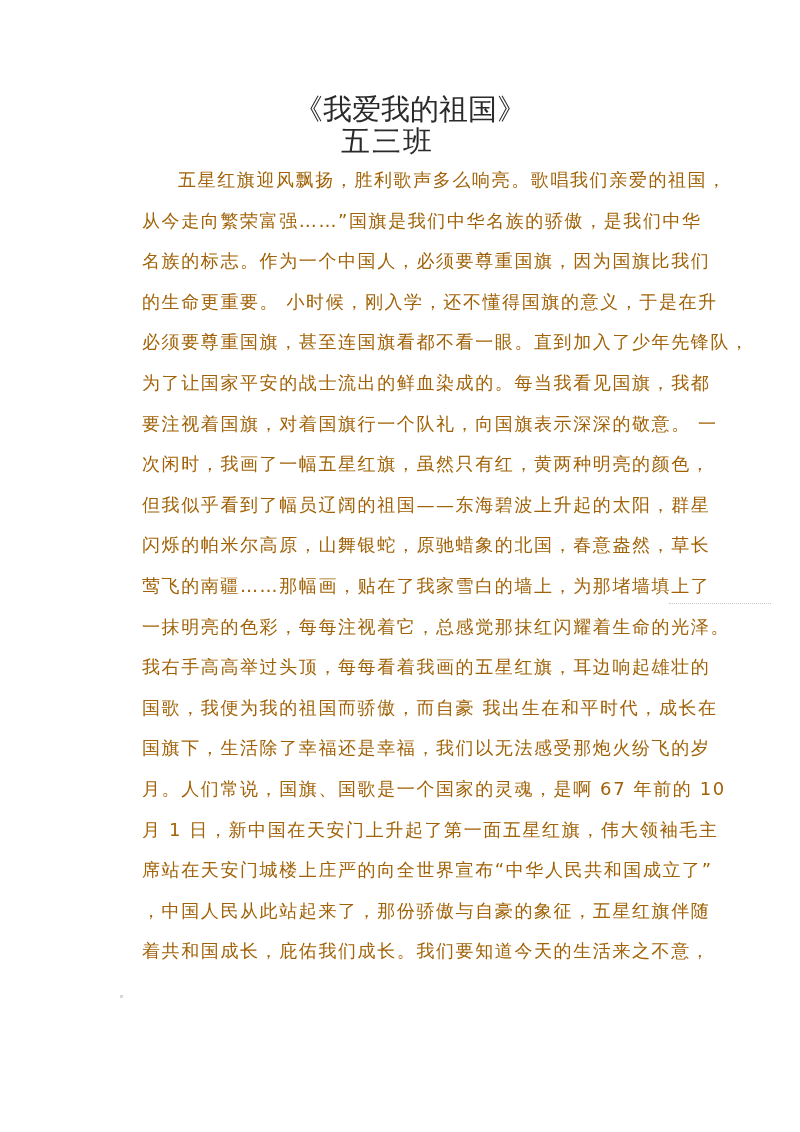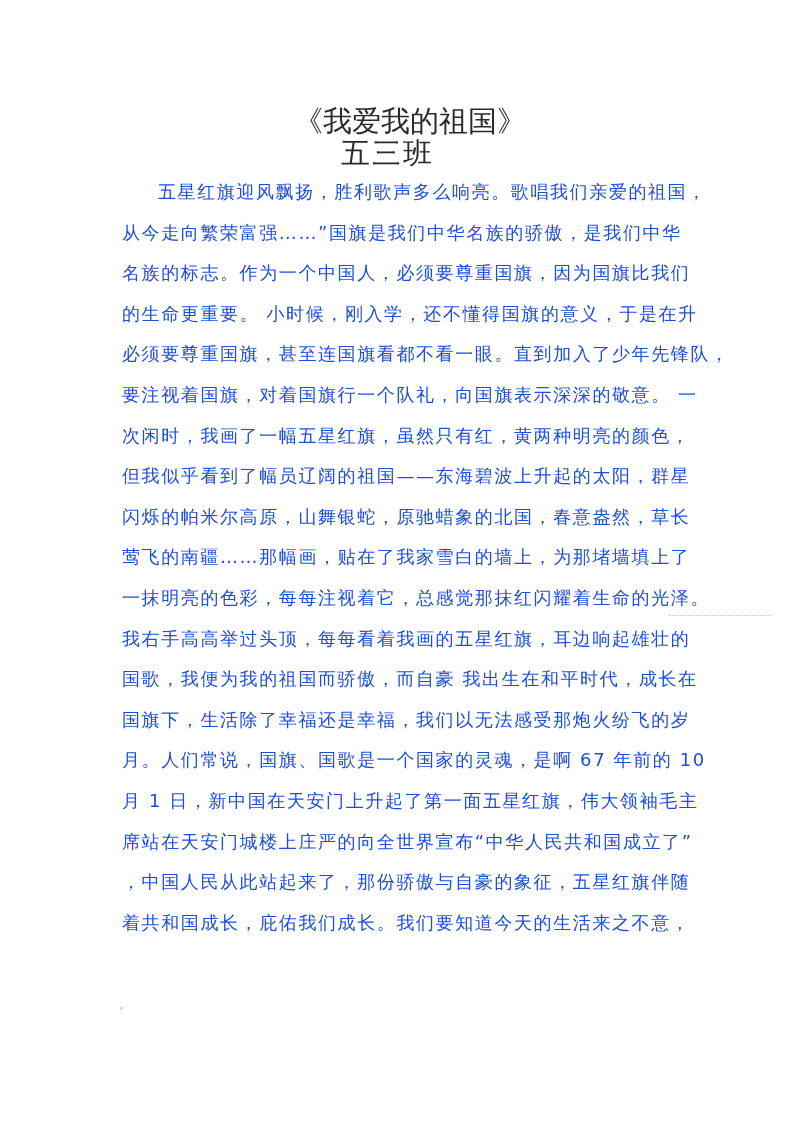--- a/index.html
+++ b/index.html
@@ -1,43 +1,44 @@
 <!DOCTYPE html>
 <html><head>
 <meta charset="utf-8">
 <style>
   html, body { margin:0; padding:0; background:#ffffff; }
   body { width:800px; height:1132px; position:relative; overflow:hidden;
          font-family:"DejaVu Sans", "Liberation Sans", sans-serif; color:#3a3a3a; }
-  .page { position:absolute; left:0; top:12px; width:800px; height:808px; background:#fff; }
+  .page { position:absolute; left:0; top:0; width:800px; height:808px; background:#fff; }
   .title { position:absolute; left:0; width:820px; top:92px; text-align:center;
            font-size:29px; color:#2a2a2a; letter-spacing:0px; line-height:34px; }
   .subtitle { position:absolute; left:0; width:775px; top:124px; text-align:center;
               font-size:29px; color:#2a2a2a; line-height:34px; letter-spacing:2px; }
   .body { position:absolute; left:122px; top:164px; width:570px; }
   .line { height:40.6px; line-height:32px; font-size:18px; white-space:nowrap;
-          letter-spacing:1.6px; color:#1d4ed8; }
+          letter-spacing:1.6px; color:#a16207;margin-left:20px; }
   .indent { padding-left:36px; }
   .dotted { position:absolute; left:669px; top:603px; width:102px; height:0;
             border-top:1px dotted #c8c8c8; }
   .mark { position:absolute; width:3px; height:3px; background:#d8d8d8; }
 </style>
 </head>
 <body>
 
 <div class="page">
   <div class="title">《我爱我的祖国》</div>
   <div class="subtitle">五三班</div>
 
   <div class="body">
     <div class="line indent">五星红旗迎风飘扬，胜利歌声多么响亮。歌唱我们亲爱的祖国，</div>
     <div class="line">从今走向繁荣富强……”国旗是我们中华名族的骄傲，是我们中华</div>
     <div class="line">名族的标志。作为一个中国人，必须要尊重国旗，因为国旗比我们</div>
     <div class="line">的生命更重要。  小时候，刚入学，还不懂得国旗的意义，于是在升</div>
     <div class="line">必须要尊重国旗，甚至连国旗看都不看一眼。直到加入了少年先锋队，</div>
+    <div class="line">为了让国家平安的战士流出的鲜血染成的。每当我看见国旗，我都</div>
     <div class="line">要注视着国旗，对着国旗行一个队礼，向国旗表示深深的敬意。  一</div>
     <div class="line">次闲时，我画了一幅五星红旗，虽然只有红，黄两种明亮的颜色，</div>
     <div class="line">但我似乎看到了幅员辽阔的祖国——东海碧波上升起的太阳，群星</div>
     <div class="line">闪烁的帕米尔高原，山舞银蛇，原驰蜡象的北国，春意盎然，草长</div>
     <div class="line">莺飞的南疆……那幅画，贴在了我家雪白的墙上，为那堵墙填上了</div>
     <div class="line">一抹明亮的色彩，每每注视着它，总感觉那抹红闪耀着生命的光泽。</div>
     <div class="line">我右手高高举过头顶，每每看着我画的五星红旗，耳边响起雄壮的</div>
     <div class="line">国歌，我便为我的祖国而骄傲，而自豪 我出生在和平时代，成长在</div>
     <div class="line">国旗下，生活除了幸福还是幸福，我们以无法感受那炮火纷飞的岁</div>
     <div class="line">月。人们常说，国旗、国歌是一个国家的灵魂，是啊 67 年前的 10</div>

